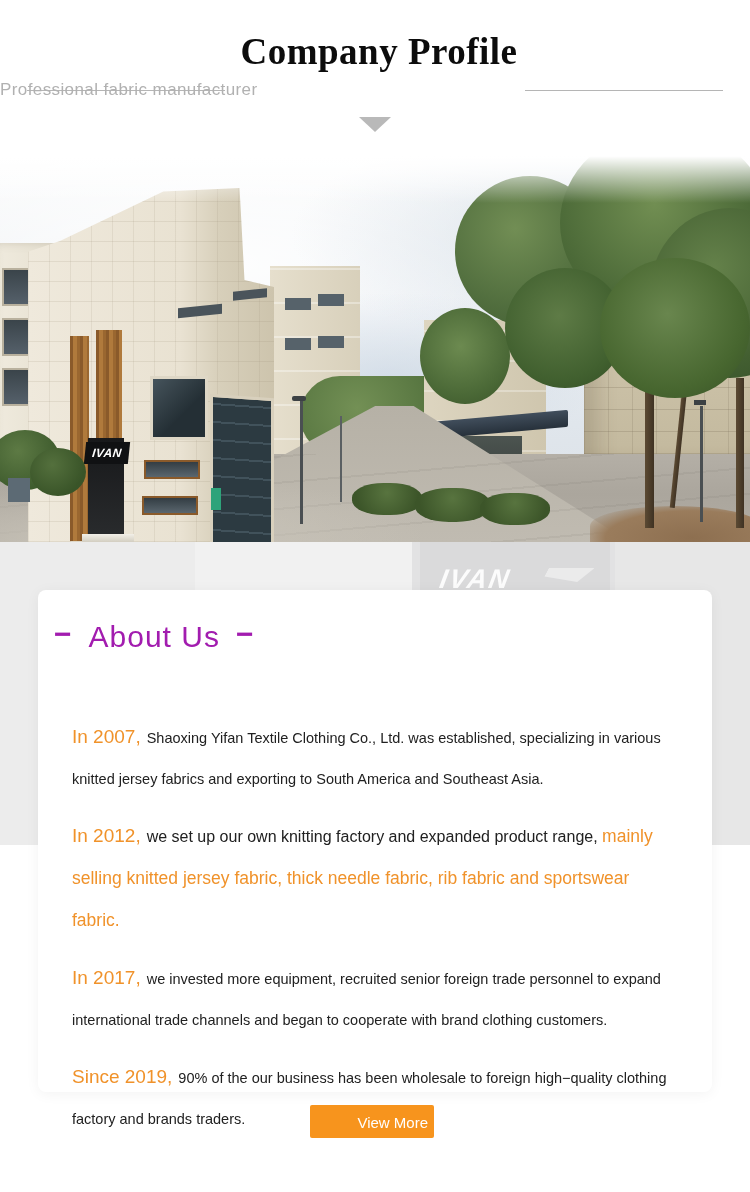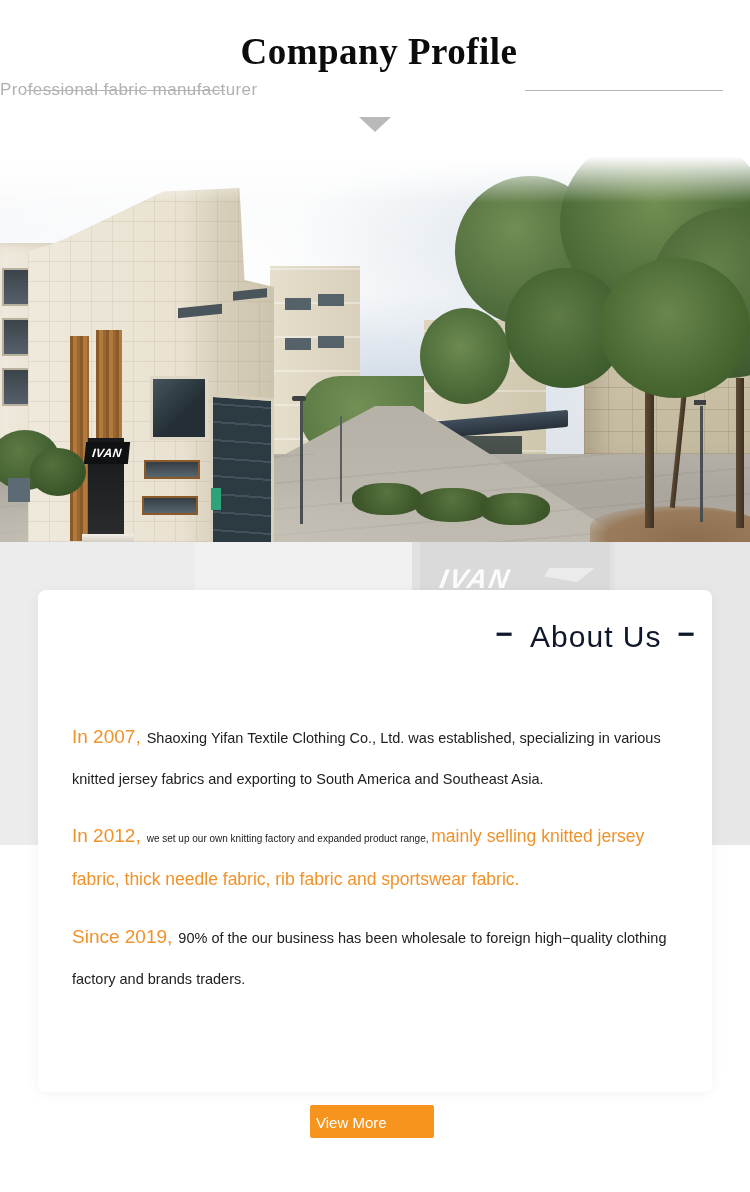--- a/index.html
+++ b/index.html
@@ -119,32 +119,32 @@
 
   
   .gray-band{left:0;top:542px;width:750px;height:303px;
     background:linear-gradient(90deg,#ececec 0 26%,#f1f1f1 26% 55%,#e2e2e3 55% 82%,#e7e7e7 82% 100%);}
   .band-col{left:420px;top:542px;width:190px;height:303px;background:rgba(0,0,0,.035);}
   .ivan-watermark{left:440px;top:564px;color:rgba(255,255,255,.92);font-size:27px;font-weight:700;font-style:italic;letter-spacing:2px;transform:skewX(-10deg);}
   .wm-swoosh{left:545px;top:568px;width:46px;height:14px;background:rgba(255,255,255,.45);clip-path:polygon(0 0,100% 0,78% 100%,0 60%);transform:skewX(-28deg);}
 
   
   .card{left:38px;top:590px;width:674px;height:502px;background:#ffffff;border-radius:8px;box-shadow:0 2px 14px rgba(0,0,0,.05);}
-  .about-heading{margin:30px 0 62px 0;text-align:right;font-size:30px;color:#0f172a;letter-spacing:1px;}
+  .about-heading{margin:30px 0 62px 0;text-align:left;font-size:30px;color:#a21caf;letter-spacing:1px;}
   .about-heading .dash{display:inline-block;margin:0 16px;transform:translateY(-3px);font-weight:700;}
   .card-content{padding:0 34px;}
   .para{margin:0 0 15px 0;line-height:41px;font-size:14.5px;color:#212121;}
   .para .lead{color:#f0922a;font-size:19px;margin-right:6px;}
   .para .hl{color:#f0922a;font-size:17.5px;}
-  .para-2012 .body-sm{font-size:10px;}
+  .para-2012 .body-sm{font-size:16px;}
   .para-2019{margin-top:5px;}
 
   
   .view-more{left:310px;top:1105px;width:124px;height:33px;background:#f7941d;border:none;border-radius:2px;
-    color:#ffffff;font-size:15px;font-family:"Liberation Sans",sans-serif;text-align:left;line-height:33px;cursor:pointer;}
+    color:#ffffff;font-size:15px;font-family:"Liberation Sans",sans-serif;text-align:right;line-height:33px;cursor:pointer;}
 </style>
 </head>
 <body>
 
 <div>
 
   <div class="abs page-title">Company Profile</div>
   <div class="abs sub-line left"></div>
   <div class="abs page-subtitle">Professional fabric manufacturer</div>
   <div class="abs sub-line right"></div>
@@ -233,20 +233,23 @@
     <div class="about-heading">
       <span class="dash">−</span><span>About Us</span><span class="dash">−</span>
     </div>
     <div class="card-content">
       <p class="para">
         <span class="lead">In 2007,</span><span class="body">Shaoxing Yifan Textile Clothing Co., Ltd. was established, specializing in various knitted jersey fabrics and exporting to South America and Southeast Asia.</span>
       </p>
       <p class="para para-2012">
         <span class="lead">In 2012,</span><span class="body body-sm">we set up our own knitting factory and expanded product range, </span><span class="hl">mainly selling knitted jersey fabric, thick needle fabric, rib fabric and sportswear fabric.</span>
       </p>
+      <p class="para">
+        <span class="lead">In 2017,</span><span class="body">we invested more equipment, recruited senior foreign trade personnel to expand international trade channels and began to cooperate with brand clothing customers.</span>
+      </p>
       <p class="para para-2019">
         <span class="lead">Since 2019,</span><span class="body">90% of the our business has been wholesale to foreign high−quality clothing factory  and brands traders.</span>
       </p>
     </div>
   </div>
 
   <button class="abs view-more">View More</button>
 
 </div>
 

